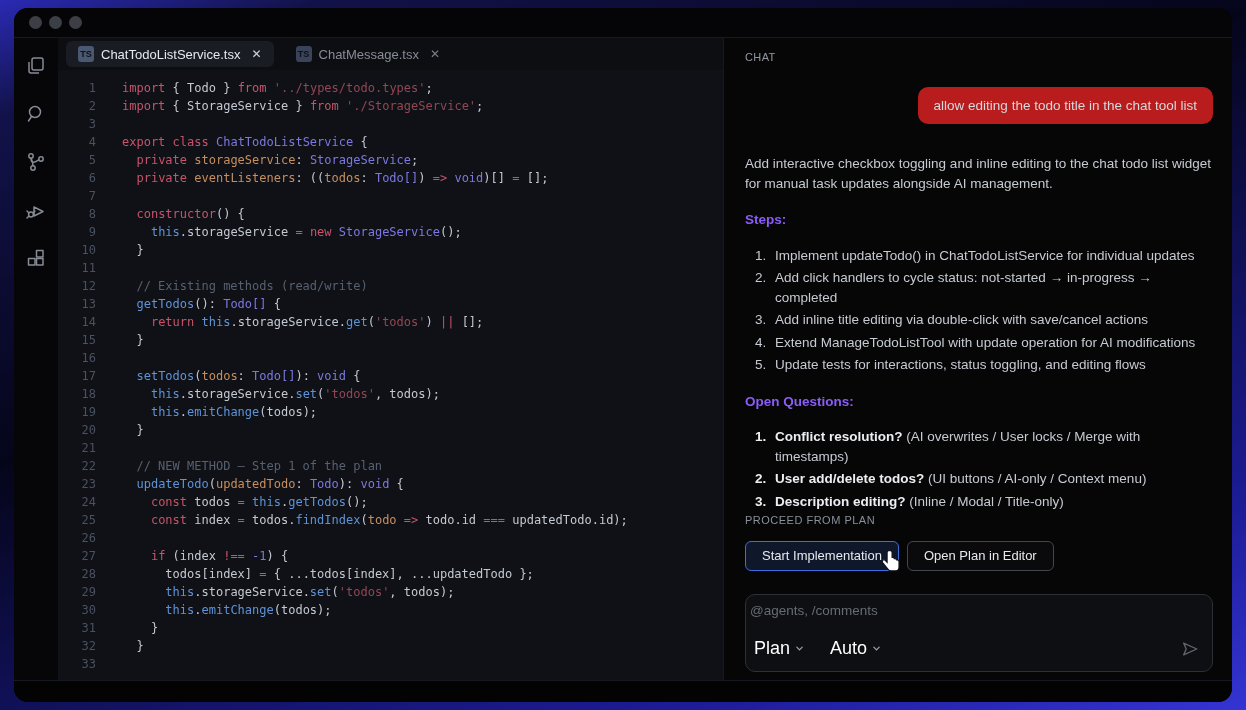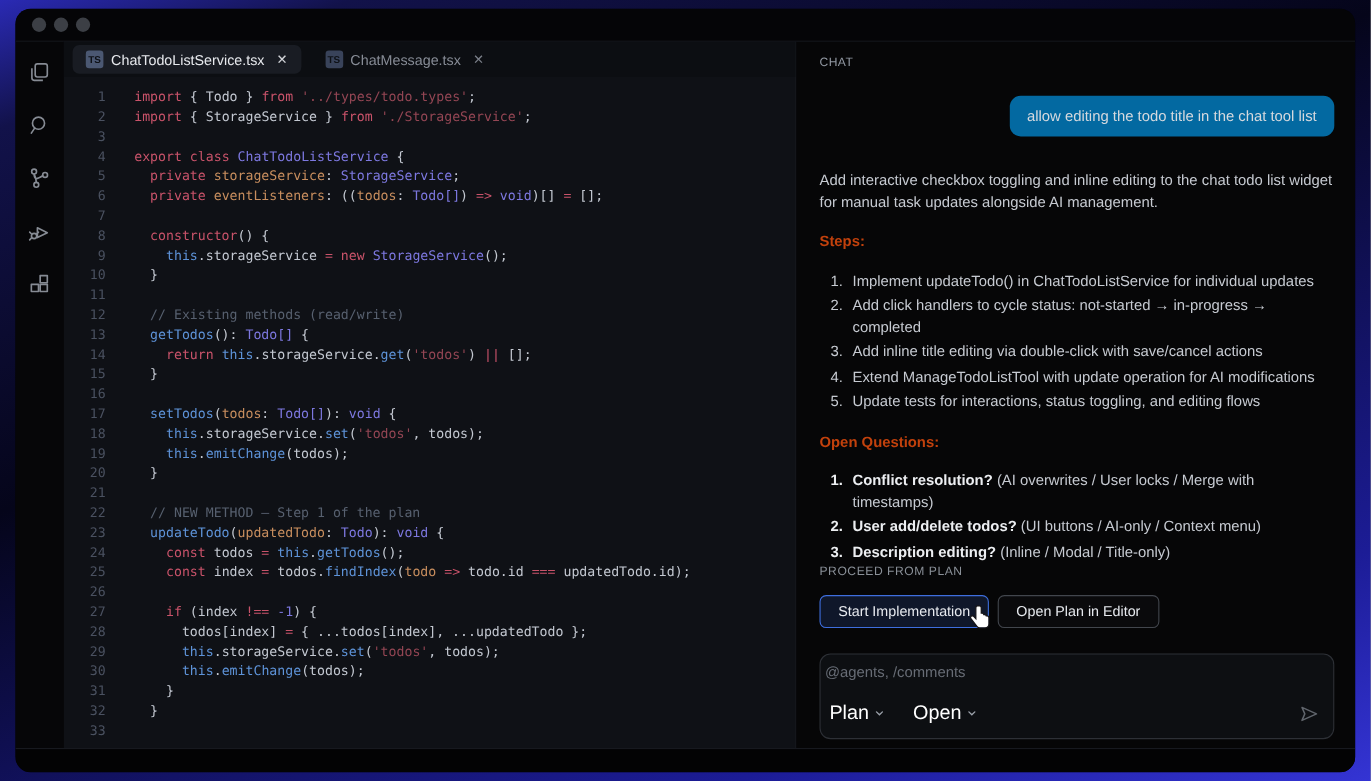--- a/index.html
+++ b/index.html
@@ -44,24 +44,24 @@
   .tk-t { color:#7d78e0; }
   .tk-m { color:#5e93d8; }
   .tk-o { color:#c88e5e; }
   .tk-s { color:#944654; }
   .tk-c { color:#57606f; }
   .tk-p { color:#c3c8d1; }
   
   .chat { flex:1; background:#060607; display:flex; flex-direction:column; padding:0 19px 8px 21px; min-width:0; }
   .chat-header { font-size:11px; letter-spacing:.4px; color:#9298a2; padding:13px 0 0 0; }
   .bubble-row { display:flex; justify-content:flex-end; margin-top:24px; }
-  .bubble { background:#0369a1; border-radius:10px; padding:11px 16px; font-size:13.5px; color:#d6d9de; max-width:380px;margin-left:40px; }
+  .bubble { background:#b91c1c; border-radius:10px; padding:11px 16px; font-size:13.5px; color:#d6d9de; max-width:380px;margin-left:40px; }
   .chat-body { font-size:13.5px; color:#c6cad1; line-height:19.5px; }
   .intro { margin-top:30px; }
-  .sec-heading { margin-top:17px; font-weight:bold; color:#c2410c; }
+  .sec-heading { margin-top:17px; font-weight:bold; color:#8b5cf6; }
   .list { margin-top:16px; margin-left:10px; display:flex; flex-direction:column; gap:3px; }
   .li-row { display:flex; }
   .li-num { flex:0 0 20px; }
   .q-list .li-num, .q-bold { font-weight:bold; color:#eceef1; }
   .proceed-label { font-size:11px; letter-spacing:.5px; color:#8a9098; }
   .btn-row { display:flex; gap:8px; margin-top:10px; }
   .btn { height:30px; padding:0 16px; border-radius:6px; font-size:13px; color:#e6e9ee;
     display:flex; align-items:center; cursor:pointer; background:#0a0a0c; border:1px solid #42464d;
     font-family:"Liberation Sans", sans-serif; }
   .btn.primary { background:#0f172a; border:1.5px solid #3e6ede; }
@@ -238,21 +238,21 @@
       <div class="input-box">
         <textarea placeholder="@agents, /comments" style=""></textarea>
         <div class="input-controls">
           <div class="dd">
             <span>Plan</span>
             <svg class="chev" viewBox="0 0 10 10" fill="none" stroke="#9ba1aa" stroke-width="1.4" stroke-linecap="round">
                 <path d="M2 3.5 L5 6.5 L8 3.5"></path>
               </svg>
           </div>
           <div class="dd">
-            <span>Open</span>
+            <span>Auto</span>
             <svg class="chev" viewBox="0 0 10 10" fill="none" stroke="#9ba1aa" stroke-width="1.4" stroke-linecap="round">
                 <path d="M2 3.5 L5 6.5 L8 3.5"></path>
               </svg>
           </div>
           <div class="send-btn">
             <svg width="20" height="20" viewBox="0 0 22 22" fill="none" stroke="currentColor" stroke-width="1.5" stroke-linejoin="round">
               <path d="M4 4.5 L18.5 11 L4 17.5 L6.8 11 Z"></path>
             </svg>
           </div>
         </div>

